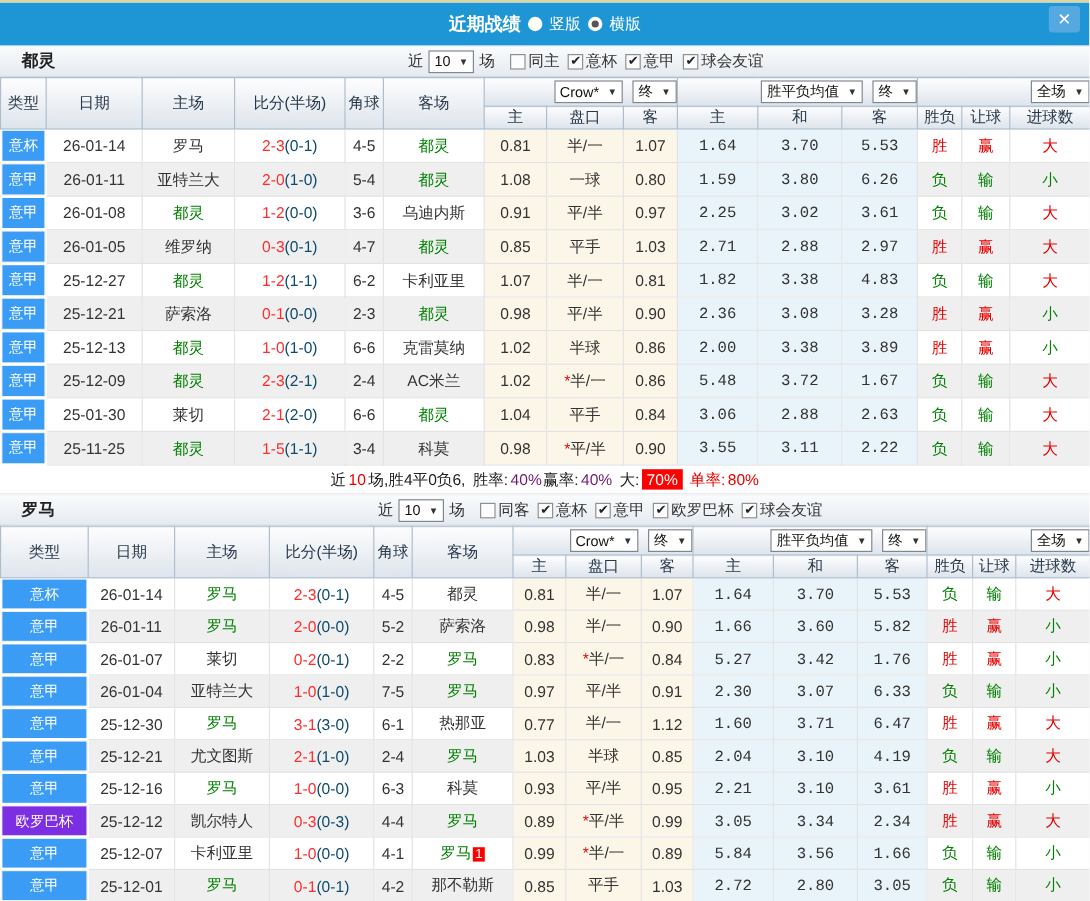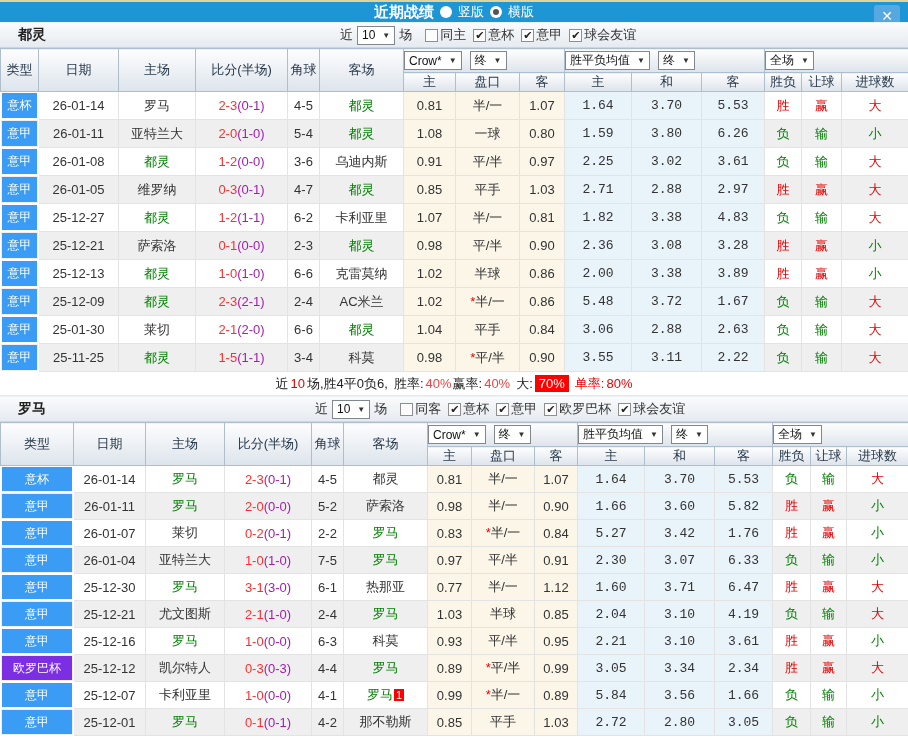--- a/index.html
+++ b/index.html
@@ -1,21 +1,21 @@
 <!DOCTYPE html>
 <html><head>
 <meta charset="utf-8">
 <style>
   * { box-sizing: border-box; margin: 0; padding: 0; }
   html,body { width: 908px; }
   body { font-family: "Liberation Sans", "DejaVu Sans", sans-serif; background:#fff; }
   .frame { width:908px; height:751px; border-top:2px solid #ddd5a0; overflow:hidden; background:#fff; }
 
   
-  .titlebar { height:20px; background:#1e96d5; position:relative; display:flex; align-items:center; justify-content:center; color:#fff; }
+  .titlebar { height:36px; background:#1e96d5; position:relative; display:flex; align-items:center; justify-content:center; color:#fff; }
   .title-group { display:flex; align-items:center; gap:6px; }
   .main-title { font-weight:bold; font-size:15px; }
   .radio { width:12px; height:12px; border-radius:50%; background:#fff; display:inline-block; position:relative; }
   .radio.sel::after { content:""; position:absolute; left:3px; top:3px; width:6px; height:6px; border-radius:50%; background:#555; }
   .radio-label { font-size:13px; }
   .close-btn { position:absolute; right:8px; top:3px; width:26px; height:22px; background:#55a9e0; border-radius:3px; color:#fff; font-weight:bold; text-align:center; line-height:22px; font-size:14px; cursor:pointer; }
 
   
   .section-hdr { height:26px; background:linear-gradient(#f9fbfc,#e6ebf1); border-bottom:1px solid #ccd6e0; border-top:1px solid #eef2f5; position:relative; display:flex; align-items:center; font-size:13px; color:#333; }
   .team-name { font-weight:bold; font-size:14px; margin-left:18px; color:#222; }
@@ -24,41 +24,41 @@
   .near-label { margin-right:4px; } .games-label { margin:0 6px 0 4px; }
   .mini-select { border:1px solid #82878f; background:#fff; font-size:12px; color:#111; padding:0 4px; height:19px; display:inline-flex; align-items:center; gap:7px; cursor:pointer; }
   .mini-select .arrow { font-size:8px; color:#333; }
   .checkbox { width:13px; height:13px; border:1px solid #8f8f8f; background:#fcfcfc; display:inline-flex; align-items:center; justify-content:center; font-size:11px; line-height:11px; color:#222; margin:0 2px 0 7px; cursor:pointer; }
   .cb-label { font-size:13px; }
 
   
   table { border-collapse:collapse; table-layout:fixed; width:908px; }
   th { background:linear-gradient(#fdfdfe,#dde4ec); border:1px solid #aebecd; font-weight:normal; font-size:13px; color:#27384a; }
   .hdr-top th.dd-cell { height:24px; padding:2px 0; }
-  .dd-wrap { display:flex; justify-content:flex-start; align-items:center; gap:8px; }
+  .dd-wrap { display:flex; justify-content:flex-end; align-items:center; gap:8px; }
   .hdr-sub th { height:19px; }
   td { border:1px solid #e3e3e3; text-align:center; font-size:13px; color:#333; height:28px; overflow:hidden; white-space:nowrap; }
   .sec1 td { height:27px; }
   tr.even td { background:#efefef; }
   tr.odd td { background:#fff; }
   td.c-odds { background:#fcf6e9 !important; }
   td.c-avg { background:#e9f3fa !important;font-family:Liberation Mono, monospace; }
   td.c-type { padding:1px; border-color:#fff; }
   .chip { display:block; height:100%; line-height:25px; color:#fff; font-size:12px; background:#3b9cf5; }
   .sec1 .chip { line-height:24px; }
   .chip.purple { background:#7c2ee2; }
   .t-red { color:#e60000; } .t-green { color:#008000; }
-  .score { color:#ff2d2d; } .half { color:#a21caf; }
+  .score { color:#ff2d2d; } .half { color:#0c4a6e; }
   .focal { color:#008000; }
   .badge { background:#f00; color:#fff; font-size:11px; padding:0 2px; margin-left:1px; }
 
   
   .summary { height:24px; display:flex; align-items:center; justify-content:center; font-size:13px; color:#222; border-bottom:1px solid #e8e8e8; }
   .summary span { margin:0 1px; }
-  .v-blue { color:#ef4444; } .v-red { color:#e60000; }
+  .v-blue { color:#701a75; } .v-red { color:#e60000; }
   .big-badge { background:#f00; color:#fff; padding:1px 4px; margin:0 3px; }
 </style>
 </head>
 <body>
 
 <div class="frame">
 
   <div class="titlebar">
     <div class="title-group">
       <span class="main-title">近期战绩</span>

